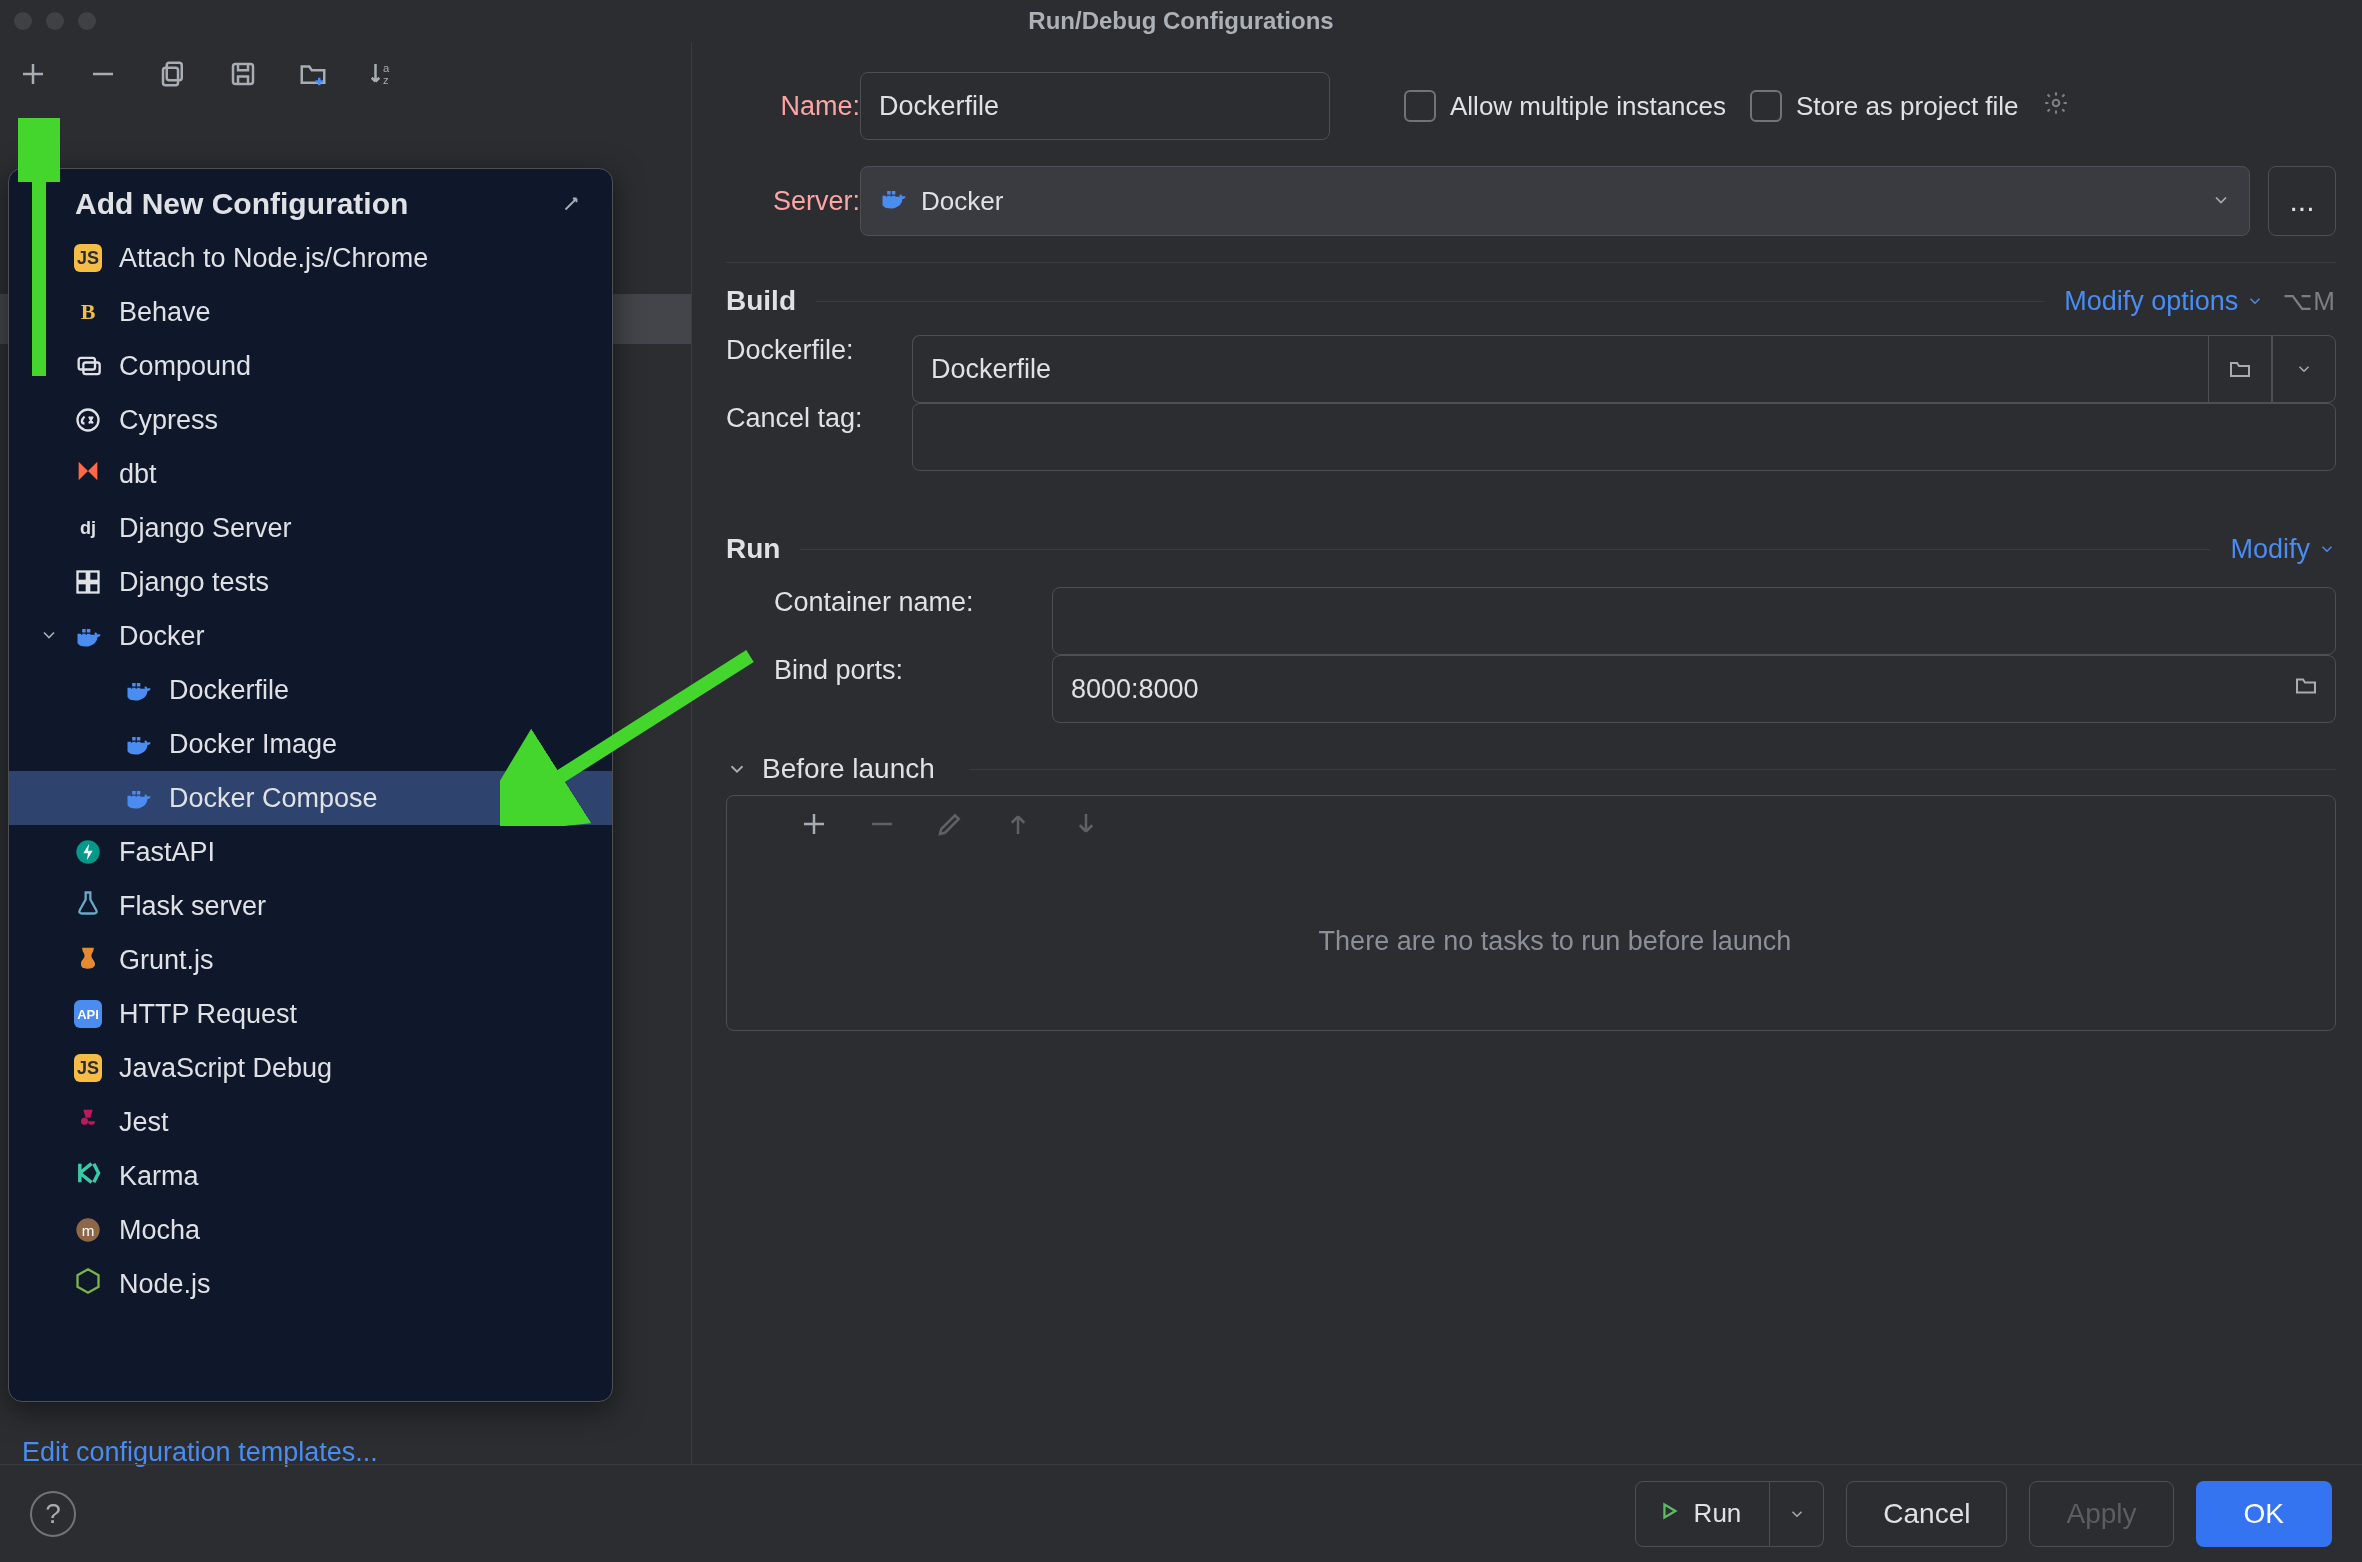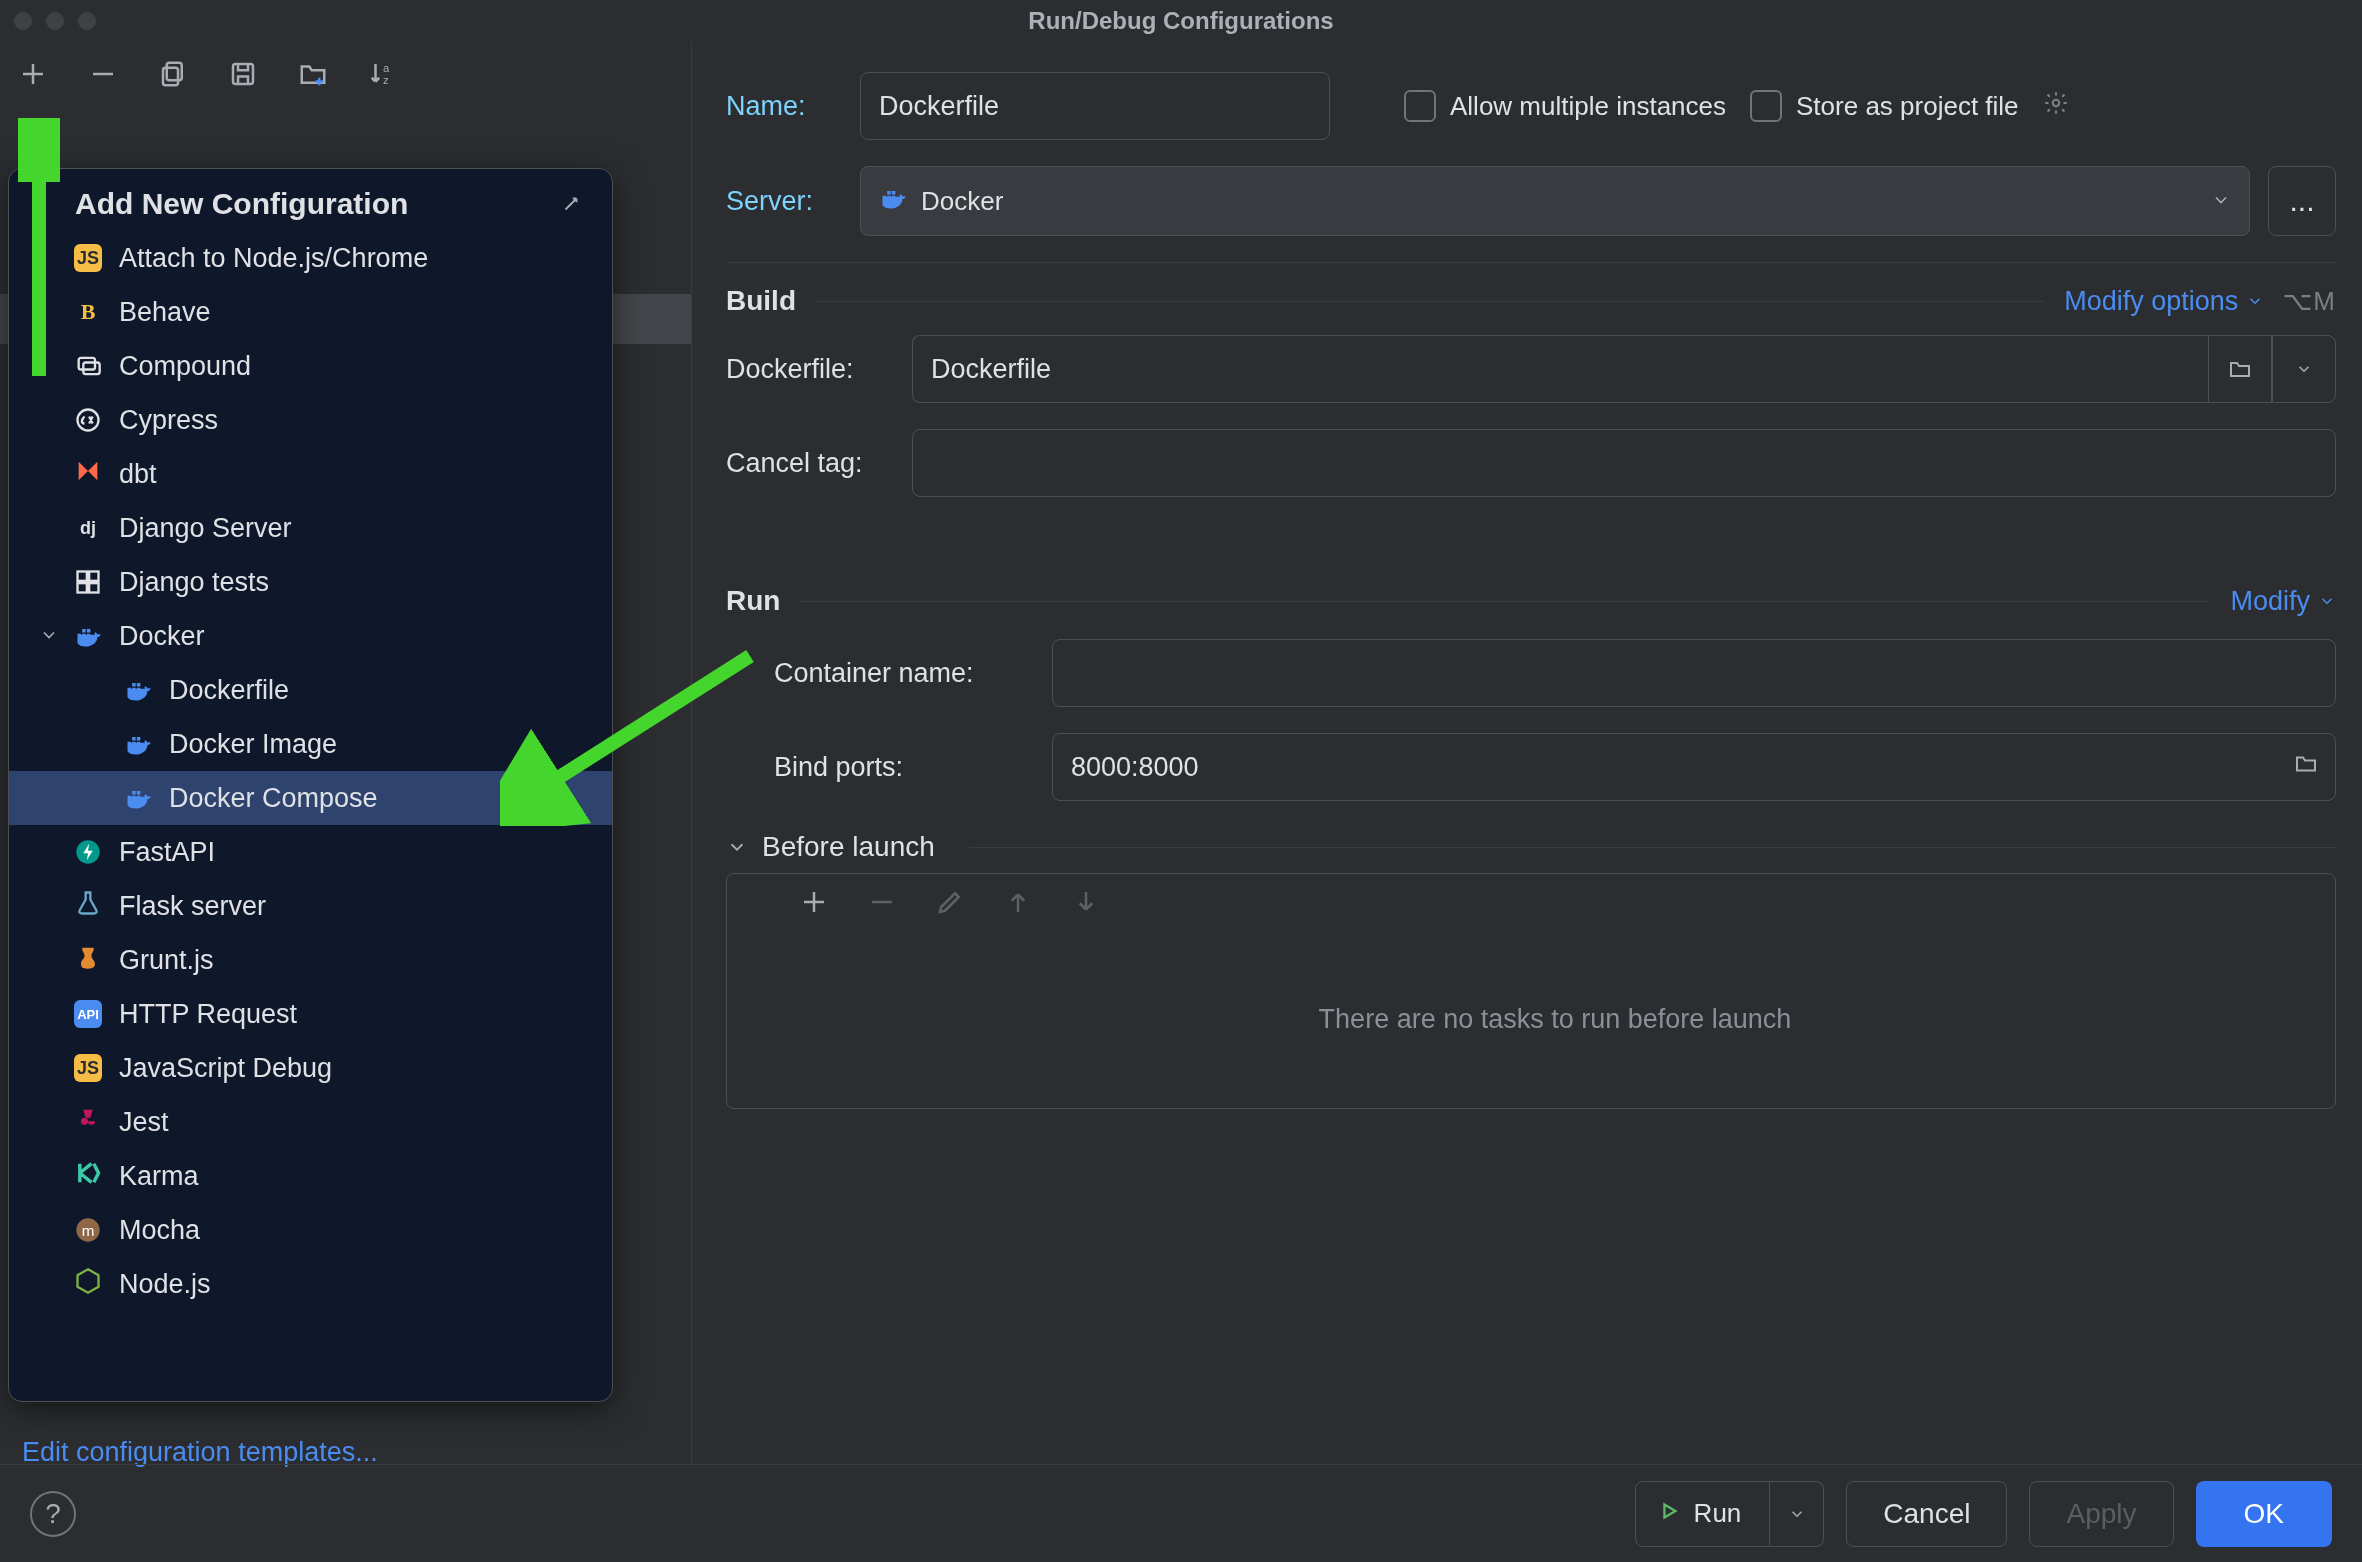--- a/index.html
+++ b/index.html
@@ -55,21 +55,21 @@
 .cfg-item.selected { background:#2e436e; }
 .cfg-item .caret { position:absolute; left:30px; color:#a8adb3; }
 .cfg-icon { width:30px; height:30px; display:inline-flex; align-items:center; justify-content:center; flex:0 0 30px; }
 .cfg-icon svg{width:28px;height:28px;}
 
 .left-bg-row { position:absolute; left:0; top:252px; width:100%; height:50px; background:#43454a; }
 .edit-templates { position:absolute; left:22px; bottom:-4px; color:#4a8cf0; font-size:27px; }
 
 .right { flex:1; padding: 30px 26px 0 34px; overflow:auto; }
 .row { display:flex; align-items:center; margin-bottom:26px; }
-.row-label { width:134px; color:#7dd3fc; font-size:27px; }
+.row-label { width:134px; color:#fca5a5; font-size:27px;text-align:right; }
 .text-input {
   background:#2b2d30; border:1px solid #4d4f53; border-radius:8px;
   height:68px; color:#dfe1e5; font-size:27px; padding:0 18px;
 }
 .name-row .text-input { width:470px; }
 .check-row { display:flex; align-items:center; gap:14px; }
 .checkbox {
   width:32px; height:32px; border:2px solid #6f737a; border-radius:6px; display:inline-block;
 }
 .top-controls { display:flex; align-items:center; gap:24px; }
@@ -83,21 +83,21 @@
 .server-left{display:flex;align-items:center;gap:14px;}
 .more-btn{width:68px;height:70px;border:1px solid #4d4f53;border-radius:8px;display:flex;align-items:center;justify-content:center;color:#dfe1e5;font-size:30px;}
 
 .section-hr{height:1px;background:#393b40;margin:18px 0 20px;}
 .sect-head{display:flex;align-items:center;justify-content:space-between;margin:22px 0 8px;}
 .sect-title{font-weight:700;font-size:28px;color:#dfe1e5;}
 .sect-line{flex:1;height:1px;background:#393b40;margin:0 20px;}
 .link{color:#4a8cf0;font-size:27px;display:flex;align-items:center;gap:8px;}
 .shortcut{color:#7a7e85;letter-spacing:1px;font-size:26px;}
 
-.field-row{display:flex;align-items:center;margin-bottom:26px;}
+.field-row{display:flex;align-items:flex-start;}
 .field-label{width:186px;font-size:27px;color:#dfe1e5;}
 .field-label.wide{width:278px;}
 .field-input-wrap{flex:1;position:relative;display:flex;}
 .field-input{flex:1;background:#2b2d30;border:1px solid #4d4f53;border-radius:8px 0 0 8px;height:68px;color:#dfe1e5;font-size:27px;padding:0 18px;border-right:none;}
 .field-input.full-radius{border-radius:8px;border-right:1px solid #4d4f53;}
 .field-btn{width:64px;height:68px;border:1px solid #4d4f53;border-left:1px solid #4d4f53;display:flex;align-items:center;justify-content:center;color:#a8adb3;}
 .field-btn.mid{border-radius:0;}
 .field-btn.last{border-radius:0 8px 8px 0;}
 
 .indent { padding-left:48px; }

